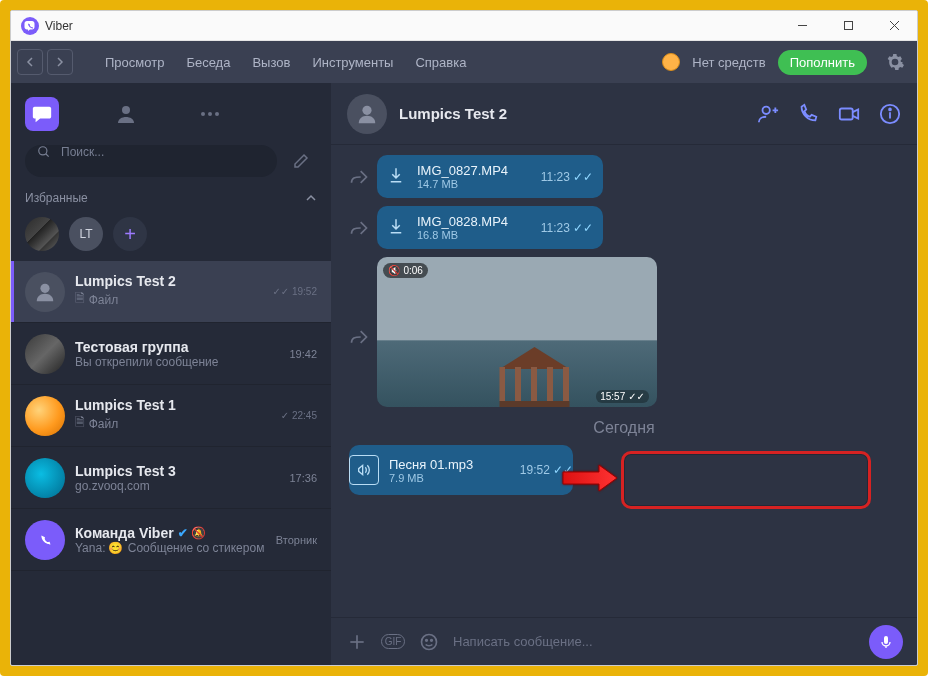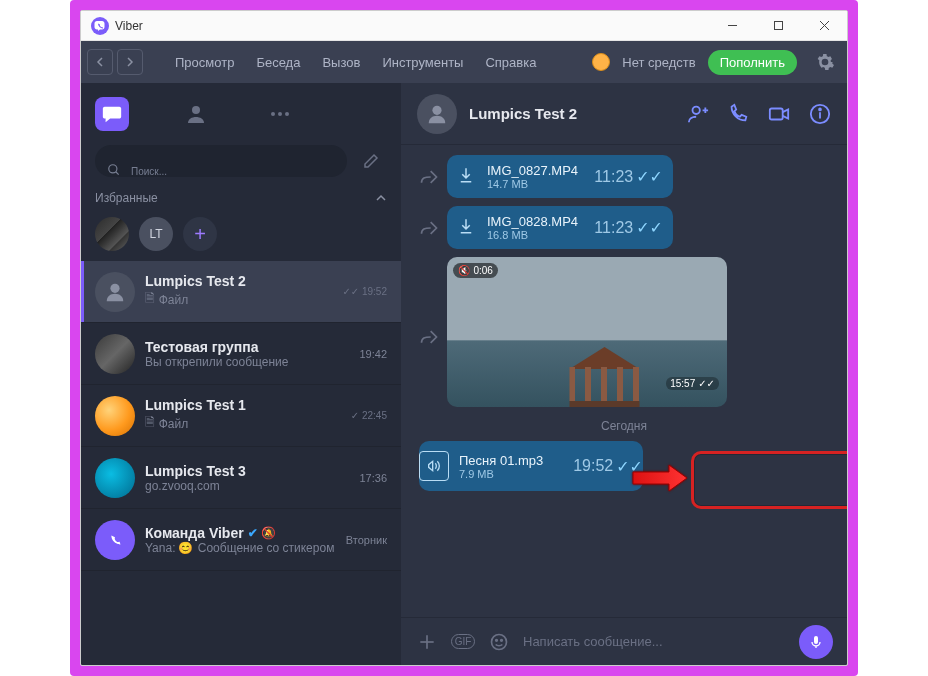--- a/index.html
+++ b/index.html
@@ -1,17 +1,17 @@
 <!DOCTYPE html>
 <html><head>
 <meta charset="utf-8">
 <style>
 * { box-sizing: border-box; margin: 0; padding: 0; font-family: -apple-system, "Segoe UI", Arial, sans-serif; }
 body { background: #fff; display: flex; justify-content: center; align-items: center; }
-.screenshot-frame { width: 788px; height: 676px; background: #d946ef; position: relative; overflow: hidden; border-radius: 4px; }
+.screenshot-frame { width: 928px; height: 676px; background: #eab308; position: relative; overflow: hidden; border-radius: 4px; }
 .app-window { position: absolute; inset: 10px; background: #fff; border: 1px solid #ccc; border-radius: 2px; display: flex; flex-direction: column; overflow: hidden; }
 
 
 .titlebar { height: 30px; background: #fafafa; display: flex; align-items: center; border-bottom: 1px solid #e5e5e5; }
 .titlebar .app-icon { width: 18px; height: 18px; margin: 0 6px 0 10px; border-radius: 50%; background: #7b5cfa; display: flex; align-items: center; justify-content: center; }
 .titlebar .app-icon svg { fill: #fff; }
 .titlebar .title { font-size: 12px; color: #333; }
 .titlebar .winbtns { margin-left: auto; display: flex; }
 .titlebar .winbtn { width: 46px; height: 30px; display: flex; align-items: center; justify-content: center; color: #555; }
 .titlebar .winbtn svg { stroke: #444; }
@@ -28,21 +28,21 @@
 .gear { width: 32px; display: flex; justify-content: center; color: #8a90a2; }
 
 
 .app-body { flex: 1; display: flex; overflow: hidden; }
 .sidebar { width: 320px; background: #252a38; display: flex; flex-direction: column; }
 .sb-top { height: 62px; display: flex; align-items: center; padding: 0 14px; gap: 50px; }
 .sb-tab { width: 34px; height: 34px; display: flex; align-items: center; justify-content: center; color: #6a7084; }
 .sb-tab.active { color: #fff; background: #7b5cfa; border-radius: 8px; padding:6px; }
 
 .search-row { display: flex; align-items: center; padding: 0 14px 8px; gap: 8px; }
-.search-box { flex: 1; background: #1f2430; border-radius: 18px; height: 32px; display: flex; align-items: flex-end; padding: 0 12px; color: #777e92; font-size: 10px; }
+.search-box { flex: 1; background: #1f2430; border-radius: 18px; height: 32px; display: flex; align-items: flex-start; padding: 0 12px; color: #777e92; font-size: 12px; }
 .search-box .mag { margin-right: 10px; }
 .compose-btn { width: 32px; height: 32px; color: #6a7084; display: flex; align-items: center; justify-content: center; }
 
 .fav-header { display: flex; align-items: center; padding: 0 14px; height: 26px; color: #8a90a2; font-size: 12px; }
 .fav-header .chev { margin-left: auto; }
 .fav-row { display: flex; align-items: center; gap: 10px; padding: 6px 14px 10px; }
 .avatar-s { width: 34px; height: 34px; border-radius: 50%; background: #4a5060; display: flex; align-items: center; justify-content: center; color: #cfd3de; font-size: 12px; overflow: hidden; }
 .avatar-s.photo { background: linear-gradient(135deg,#2b2b2b 0%,#444 40%,#222 41%,#555 70%,#333 71%,#666 100%); }
 .add-fav { width: 34px; height: 34px; border-radius: 50%; background: #2f3545; color: #9e7bff; display: flex; align-items: center; justify-content: center; font-size: 20px; }
 
@@ -73,30 +73,30 @@
 
 .messages { flex: 1; overflow: hidden; padding: 6px 0 4px; position: relative; }
 
 .msg-row { display: flex; align-items: center; justify-content: flex-start; padding: 4px 18px; gap: 8px; }
 .fwd { color: #6a7084; }
 .file-bubble { background: #1f5d8a; border-radius: 10px; padding: 8px 10px; width: 226px; display: flex; align-items: center; gap: 8px; position: relative; }
 .dl-ico { width: 22px; height: 22px; color: #b9ddf5; }
 .file-meta { flex: 1; }
 .file-name { color: #e8f3fb; font-size: 13px; }
 .file-size { color: #9fc9e6; font-size: 11px; }
-.bubble-time { color: #9fc9e6; font-size: 16px; display: flex; align-items: center; gap: 3px; }
+.bubble-time { color: #9fc9e6; font-size: 12px; display: flex; align-items: center; gap: 3px; }
 
 .video-bubble { width: 280px; height: 150px; border-radius: 10px; overflow: hidden; position: relative; background: linear-gradient(#9aa9b3 0%, #9aa9b3 55%, #4e6a78 56%, #34525f 100%); }
 .video-bubble .pavilion { position: absolute; bottom: 0; left: 50%; transform: translateX(-25%); width: 70px; height: 60px; }
 .video-bubble .roof { width: 0; height: 0; border-left: 35px solid transparent; border-right: 35px solid transparent; border-bottom: 22px solid #6b3d28; margin-bottom:-2px; }
 .video-bubble .pillars { height: 40px; background: repeating-linear-gradient(90deg,#8a5a43 0 6px, transparent 6px 16px); border-bottom:6px solid #5b3a2a; }
 .vid-dur { position: absolute; top: 6px; left: 6px; background: rgba(0,0,0,.55); color: #fff; font-size: 10px; padding: 2px 5px; border-radius: 8px; display:flex; align-items:center; gap:3px;}
-.vid-time { position: absolute; bottom: 17px; right: 8px; background: rgba(0,0,0,.3); color: #fff; font-size: 10px; padding: 1px 4px; border-radius: 6px; display:flex; align-items:center; gap:3px;}
-
-.day-sep { text-align: center; color: #7d8396; font-size: 12px; margin: 8px 0 4px; }
+.vid-time { position: absolute; bottom: 4px; right: 8px; background: rgba(0,0,0,.3); color: #fff; font-size: 10px; padding: 1px 4px; border-radius: 6px; display:flex; align-items:center; gap:3px;}
+
+.day-sep { text-align: center; color: #7d8396; font-size: 16px; margin: 8px 0 4px; }
 
 .highlight-frame { position: absolute; border: 3px solid #d62222; border-radius: 10px; pointer-events: none; box-shadow: 0 0 0 1px #00000033 inset; }
 .arrow-indicator { position: absolute; }
 .arrow-indicator svg { filter: drop-shadow(0 0 1px #700); }
 
 .audio-bubble { background: #1f5d8a; border-radius: 10px; padding: 10px 0; width: 224px; display: flex; align-items: center; gap: 10px; }
 .audio-ico { width: 30px; height: 30px; border: 1.5px solid #b9ddf5; border-radius: 4px; display: flex; align-items: center; justify-content: center; color: #b9ddf5; }
 
 .composer { height: 48px; border-top: 1px solid #252a38; display: flex; align-items: center; padding: 0 14px; gap: 12px; }
 .comp-ico { color: #6a7084; width: 24px; display: flex; justify-content: center; }

